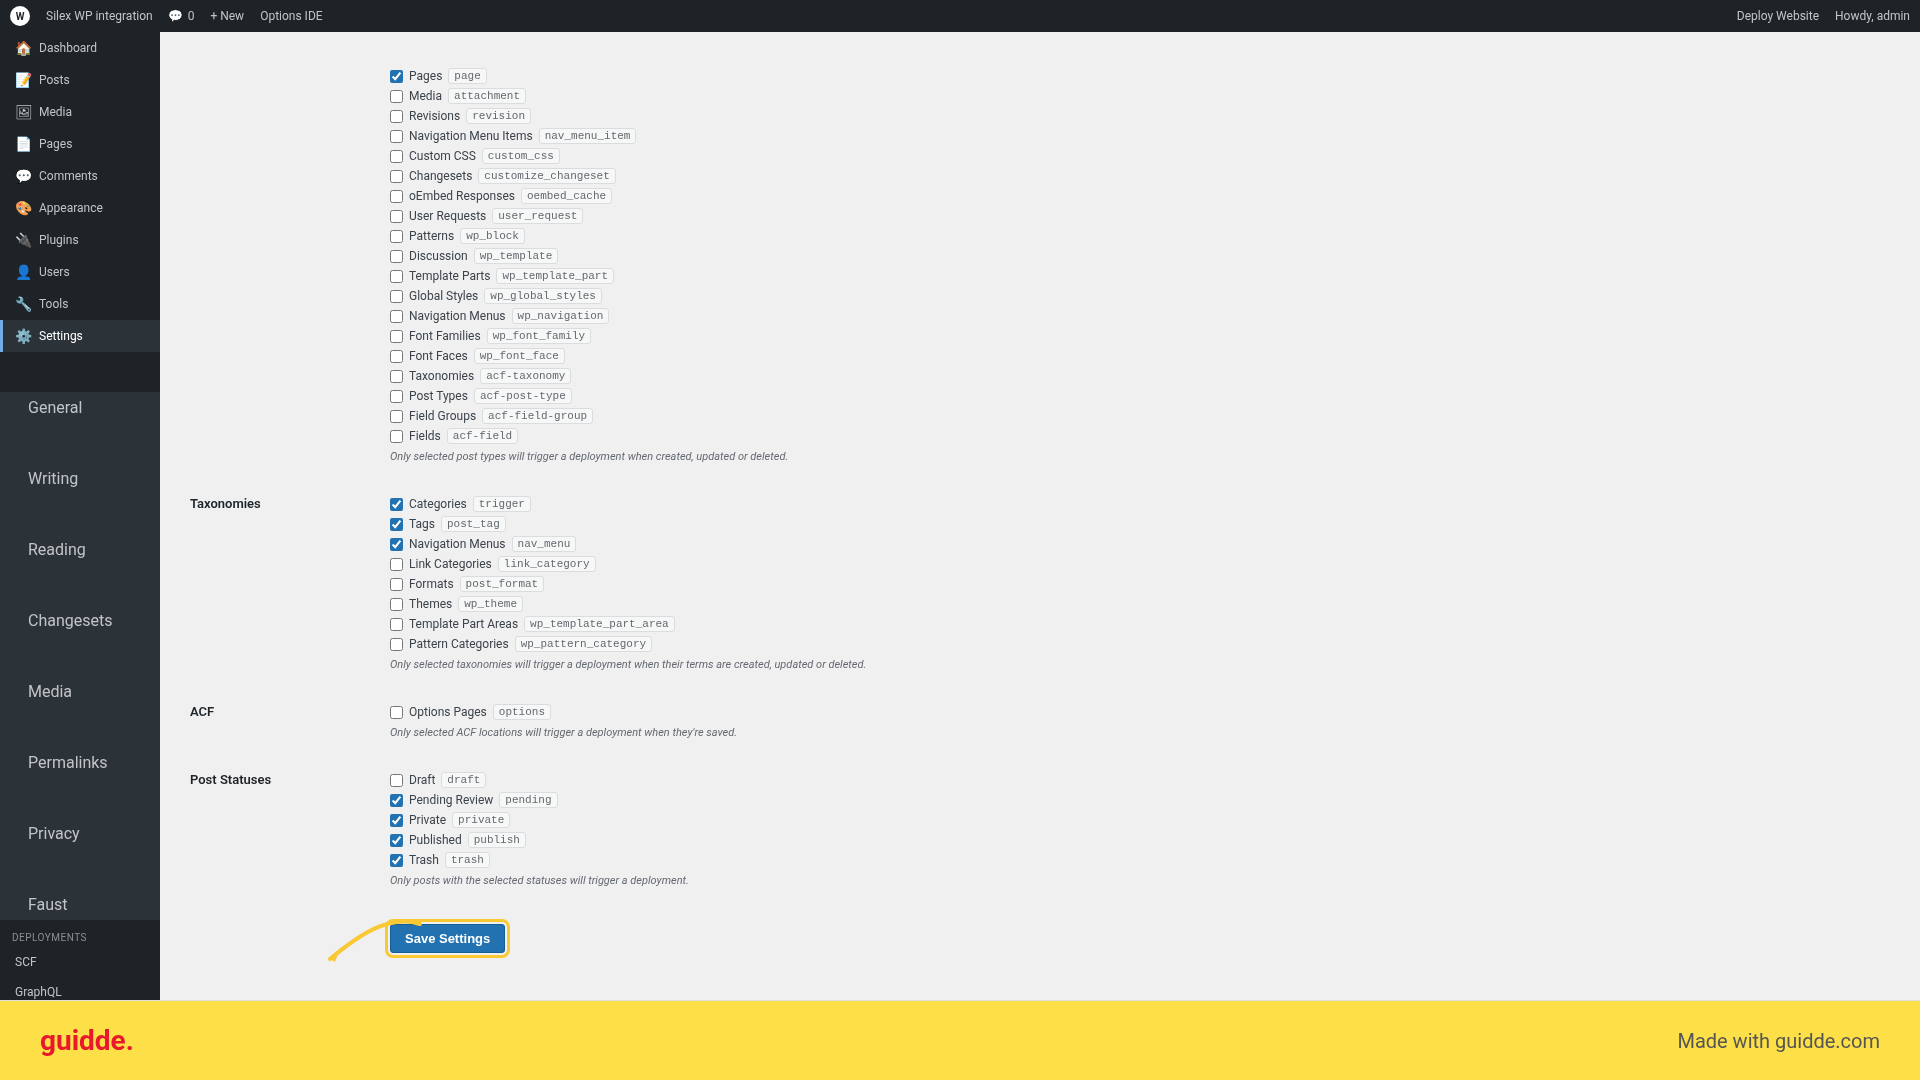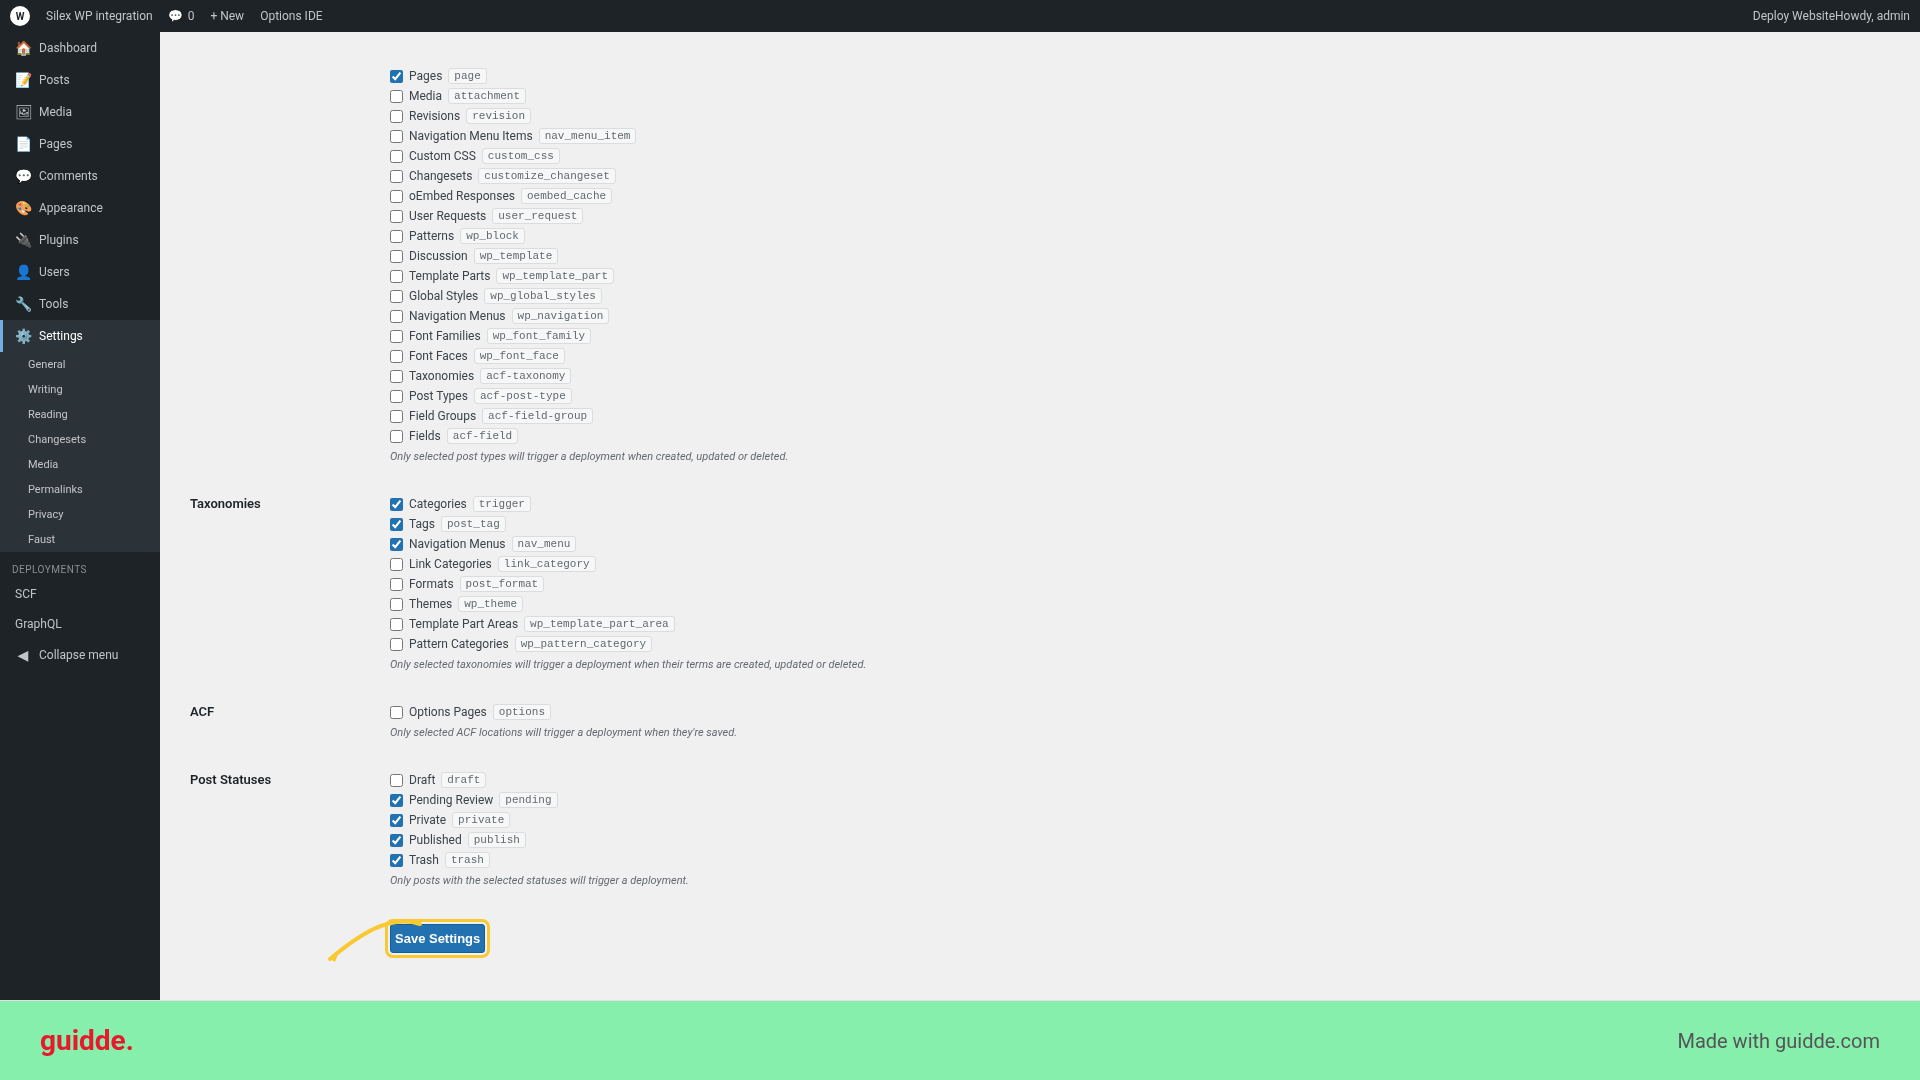--- a/index.html
+++ b/index.html
@@ -11,21 +11,21 @@
       height: 32px;
       display: flex;
       align-items: center;
       padding: 0 10px;
       color: #fff;
       font-size: 12px;
       flex-shrink: 0;
       gap: 16px;
     }
     .adminbar-item { display: flex; align-items: center; gap: 4px; color: #c3c4c7; cursor: pointer; }
-    .adminbar-right { margin-left: auto; display: flex; align-items: center; }
+    .adminbar-right { margin-left: auto; display: flex; gap: 16px; align-items: center; }
     .adminbar-logo { width: 20px; height: 20px; background: #fff; border-radius: 50%; display: flex; align-items: center; justify-content: center; color: #1d2327; font-weight: bold; font-size: 10px; }
 
     
     .wp-layout { display: flex; flex: 1; overflow: hidden; }
 
     
     #adminmenu {
       width: 160px;
       background: #1d2327;
       color: #c3c4c7;
@@ -39,21 +39,21 @@
       padding: 8px 12px;
       cursor: pointer;
       font-size: 12px;
       color: #c3c4c7;
       border-left: 3px solid transparent;
     }
     .menu-item.active { background: #2271b1; color: #fff; border-left-color: #72aee6; }
     .menu-item.submenu-active { background: #2c3338; }
     .menu-icon { width: 16px; text-align: center; font-size: 14px; }
     .submenu { background: #2c3338; }
-    .submenu .menu-item { padding: 6px 24px 6px 28px; font-size: 11px; border-left: none; }
+    .submenu .menu-item { padding: 6px 24px 6px 28px; font-size: 16px; border-left: none; margin-top: 40px; }
     .menu-section-label { padding: 12px 12px 4px; font-size: 10px; color: #8c8f94; text-transform: uppercase; letter-spacing: 0.5px; }
 
     
     #wpbody {
       flex: 1;
       overflow-y: auto;
       padding: 0;
       background: #f0f0f1;
     }
     .wrap { padding: 20px 30px; max-width: 1100px; }
@@ -82,31 +82,31 @@
       font-size: 11px;
       color: #646970;
     }
     .description { font-size: 11px; color: #646970; margin-top: 6px; font-style: italic; }
     
     .save-btn {
       background: #2271b1;
       color: #fff;
       border: 1px solid #135e96;
       border-radius: 3px;
-      padding: 6px 4px;
+      padding: 6px 14px;
       font-size: 13px;
       cursor: pointer;
       font-weight: 600;
       outline: 3px solid #f9c933;
       outline-offset: 2px;
     }
 
     
     .guidde-footer {
-      background: #86efac;
+      background: #fde047;
       height: 80px;
       display: flex;
       align-items: center;
       justify-content: space-between;
       padding: 0 40px;
       border-top: 1px solid #e0e0e0;
       flex-shrink: 0;
     }
     .guidde-logo { color: #e8192c; font-size: 28px; font-weight: bold; }
     .guidde-tagline { color: #555; font-size: 20px; }

